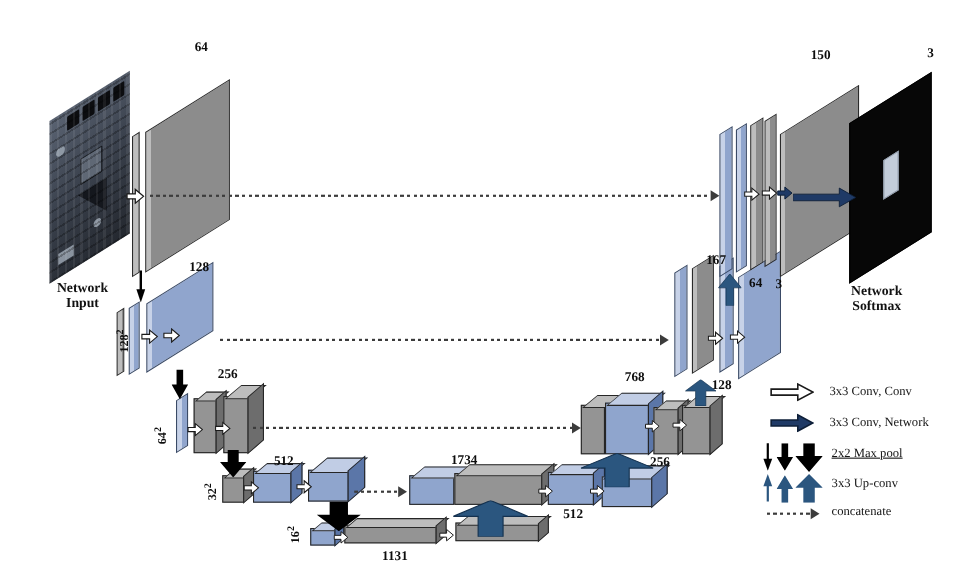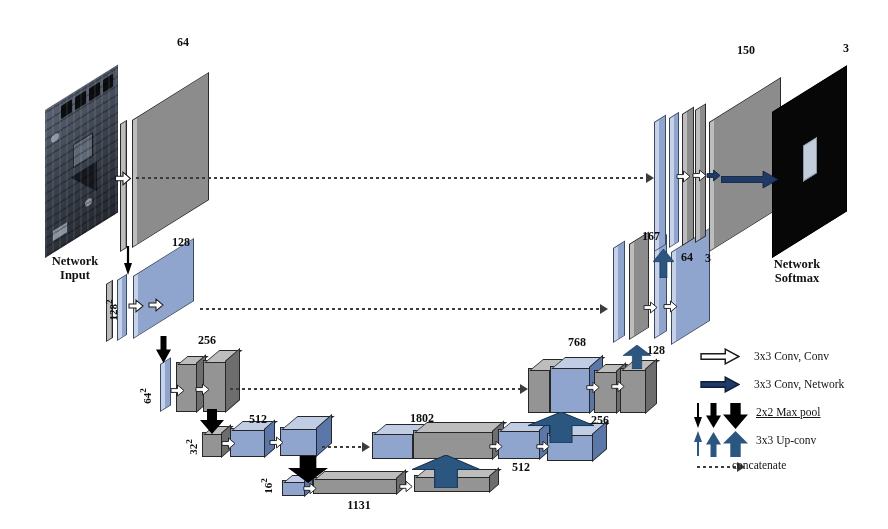--- a/index.html
+++ b/index.html
@@ -175,21 +175,21 @@
       </svg>
   </span>
   <span class="arr big" style="left:412px;top:455px;">
     <svg width="68" height="33" viewBox="0 0 33 16" preserveAspectRatio="none">
         <path d="M16.5 0 L33 7 H22 V16 H11 V7 H0 Z" fill="#2b567f" stroke="#14314f" stroke-width="0.5"></path>
       </svg>
   </span>
 
   <div class="bx b noside" style="left:372px;top:432px;width:41px;height:27px;--d:9px;"></div>
   <div class="bx g" style="left:413px;top:430px;width:80px;height:29px;--d:9px;"></div>
-  <div class="chlab" style="left:398px;top:412px;width:48px;">1802</div>
+  <div class="chlab" style="left:398px;top:412px;width:48px;">1734</div>
   <span class="arr" style="left:489px;top:440px;">
     <svg width="14" height="13" viewBox="0 0 17 15">
         <path d="M1 5.3 H8.5 V1.2 L16 7.5 L8.5 13.8 V9.7 H1 Z" fill="#fff" stroke="#1b1b1b" stroke-width="1.1"></path>
       </svg>
   </span>
   <div class="bx b" style="left:498px;top:429px;width:42px;height:30px;--d:8px;"></div>
   <span class="arr" style="left:536px;top:440px;">
     <svg width="14" height="13" viewBox="0 0 17 15">
         <path d="M1 5.3 H8.5 V1.2 L16 7.5 L8.5 13.8 V9.7 H1 Z" fill="#fff" stroke="#1b1b1b" stroke-width="1.1"></path>
       </svg>
@@ -328,15 +328,15 @@
       </svg>
   </span>
   <span class="arr" style="left:723px;top:431px;">
     <svg width="25" height="26" viewBox="0 0 24 25">
         <path d="M12 0 L24 12 H17 V25 H7 V12 H0 Z" fill="#2b567f"></path>
       </svg>
   </span>
   <span class="legtext" style="left:756px;top:434px;">3x3 Up-conv</span>
 
   <div class="dot" style="left:697px;top:466px;width:40px;"></div>
-  <span class="legtext" style="left:732px;top:459px;">concatenate</span>
+  <span class="legtext" style="left:756px;top:459px;">concatenate</span>
 
 </div>
 
 </body></html>

